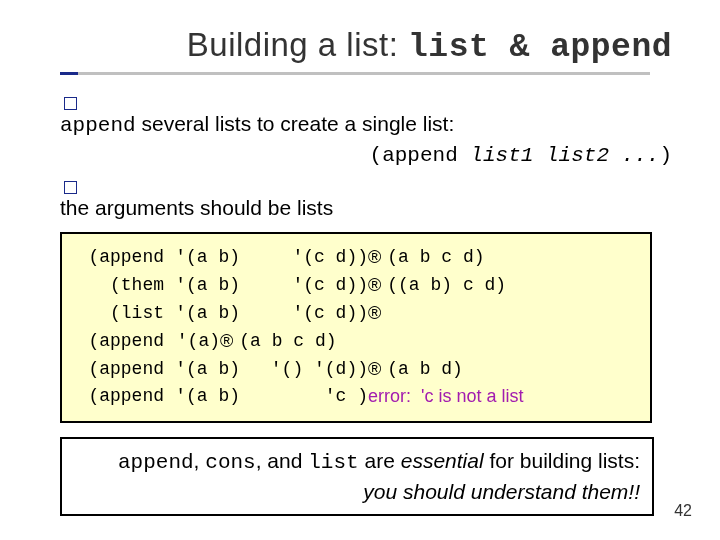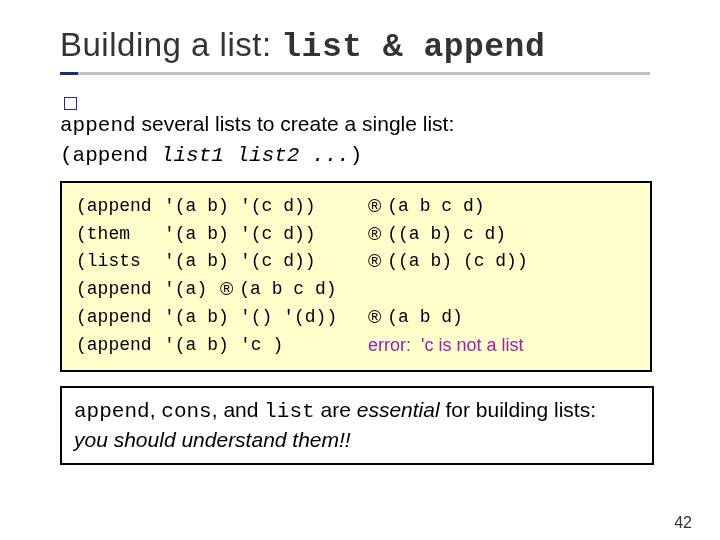--- a/index.html
+++ b/index.html
@@ -6,20 +6,21 @@
   body{
     width:720px;height:540px;
     background:#fff;
     font-family:Arial,Helvetica,sans-serif;
     color:#000;
     position:relative;
     box-sizing:border-box;
   }
   .slide{
     padding:26px 48px 0 60px;
+    text-align:right;
   }
   .title{
     font-size:33px;
     font-weight:400;
     color:#333;
     margin:0 0 6px 0;
     letter-spacing:0.5px;
   }
   .title .mono{font-family:"Courier New",monospace;font-weight:bold}
   .rule{
@@ -69,21 +70,21 @@
   .notebox{
     border:2px solid #000;
     padding:8px 12px;
     width:566px;
     font-size:21px;
     line-height:1.35;
   }
   .notebox .mono{font-family:"Courier New",monospace}
   .notebox .emph{font-style:italic}
   .pagenum{
-    position:absolute;right:28px;bottom:8px;
+    position:absolute;right:28px;bottom:20px;
     font-size:16px;color:#333;
   }
 </style>
 </head>
 <body>
 
 <div class="slide">
   <h1 class="title">
     <span>Building a list:  </span><span class="mono">list &amp; append</span>
   </h1>
@@ -92,26 +93,30 @@
   <div class="bullets">
     <div class="bullet">
       <span class="box"></span>
       <span class="txt">
         <span class="mono">append</span><span> several lists to create a single list:</span>
       </span>
     </div>
     <div class="indentline">
       <span>(append </span><span class="ital">list1 list2 ...</span><span>)</span>
     </div>
+    <div class="bullet">
+      <span class="box"></span>
+      <span class="txt">the arguments should be lists</span>
+    </div>
   </div>
 
   <div class="codebox">
     <div class="row"><span class="c1">(append</span><span class="c2">'(a b)</span><span class="c3">'(c d))</span><span class="c4"><span class="arrow">®</span><span>(a b c d)</span></span></div>
     <div class="row"><span class="c1">(them</span><span class="c2">'(a b)</span><span class="c3">'(c d))</span><span class="c4"><span class="arrow">®</span><span>((a b) c d)</span></span></div>
-    <div class="row"><span class="c1">(lists</span><span class="c2">'(a b)</span><span class="c3">'(c d))</span><span class="c4"><span class="arrow">®</span><span>((a b) (c d))</span></span></div>
+    <div class="row"><span class="c1">(list</span><span class="c2">'(a b)</span><span class="c3">'(c d))</span><span class="c4"><span class="arrow">®</span></span></div>
     <div class="row"><span class="c1">(append</span><span class="c2" style="width:56px">'(a)</span><span class="c4"><span class="arrow">®</span><span>(a b c d)</span></span></div>
     <div class="row"><span class="c1">(append</span><span class="c2">'(a b)</span><span class="c3">'() '(d))</span><span class="c4"><span class="arrow">®</span><span>(a b d)</span></span></div>
     <div class="row"><span class="c1">(append</span><span class="c2">'(a b)</span><span class="c3">'c )</span><span class="c4"><span class="err" style="font-family:Arial">error:  'c is not a list</span></span></div>
   </div>
 
   <div class="notebox">
     <span class="mono">append</span><span>, </span><span class="mono">cons</span><span>, and </span><span class="mono">list</span><span> are </span><span class="emph">essential</span><span> for building lists:</span><br>
     <span class="emph">you should understand them!!</span>
   </div>
 </div>

